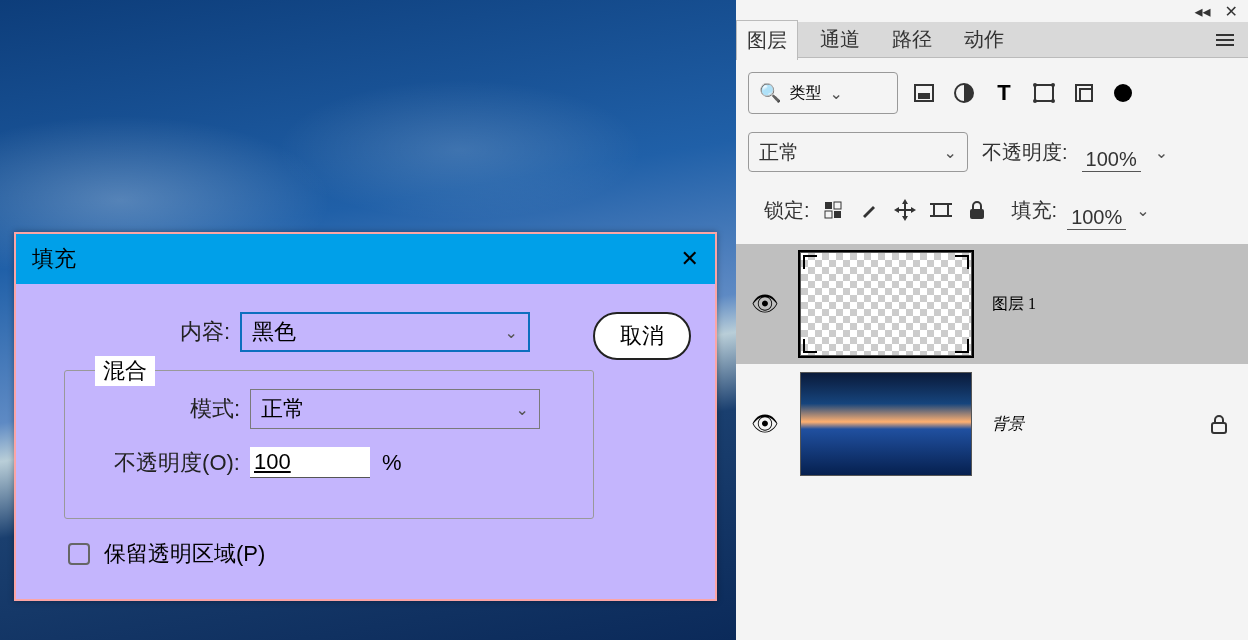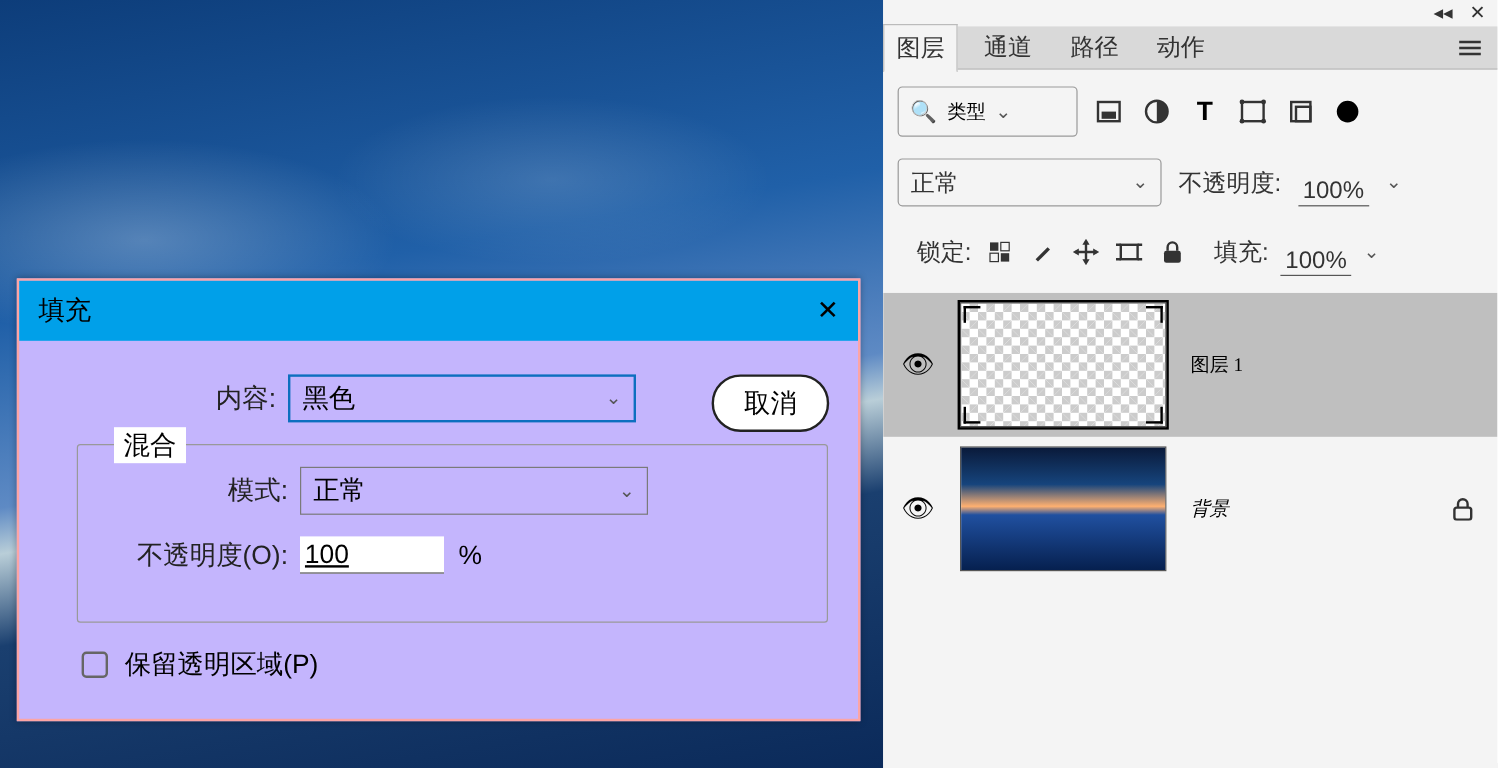--- a/index.html
+++ b/index.html
@@ -15,21 +15,21 @@
 .dialog { position: absolute; left: 14px; top: 232px; width: 703px; background: #c4b5fd; border: 2px solid #fca5a5; box-shadow: 0 0 6px rgba(0,0,0,.35); }
 .dlg-title { height: 50px; background: #00a0e9; display: flex; align-items: center; justify-content: space-between; padding: 0 16px 0 16px; color: #000; }
 .dlg-title span { font-size: 22px; }
 .close-x { font-size: 28px; cursor: pointer; font-weight: 400; }
 .dlg-body { padding: 28px 24px 30px 24px; position: relative; }
 .row { display: flex; align-items: center; margin-bottom: 18px; }
 .row label { width: 200px; text-align: right; padding-right: 10px; font-size: 22px; color: #222; }
 .select { border: 2px solid #0d6fbf; width: 290px; height: 40px; display: flex; align-items: center; justify-content: space-between; padding: 0 10px; font-size: 22px; cursor: pointer; }
 .select.plain { border: 1px solid #7a7a7a; }
 .chev { font-size: 16px; color: #555; }
-.fieldset { border: 1px solid #999; border-radius: 3px; margin: 12px 4px 12px 24px; padding: 18px 10px 22px 10px; width: 626px; position: relative; }
+.fieldset { border: 1px solid #999; border-radius: 3px; margin: 12px 4px 12px 24px; padding: 18px 10px 22px 10px; width: 530px; position: relative; }
 .legend { position: absolute; top: -15px; left: 30px; background: #fff; padding: 0 8px; font-size: 22px; }
 .num-input { width: 120px; border: none; border-bottom: 1px solid #555; font-size: 22px; padding: 2px 4px; outline: none; text-decoration: underline; }
 .pct { font-size: 22px; margin-left: 12px; }
 .chk-row { display: flex; align-items: center; margin-top: 20px; margin-left: 28px; }
 .chkbox { width: 22px; height: 22px; border: 2px solid #666; border-radius: 4px; margin-right: 14px; cursor: pointer; }
 .chk-label { font-size: 22px; }
 .btn-col { position: absolute; right: 24px; top: 28px; display: flex; flex-direction: column; gap: 16px; }
 .btn { width: 98px; height: 48px; border: 2px solid #222; border-radius: 24px; background: #fff; font-size: 22px; cursor: pointer; display: flex; align-items: center; justify-content: center; }
 
 

